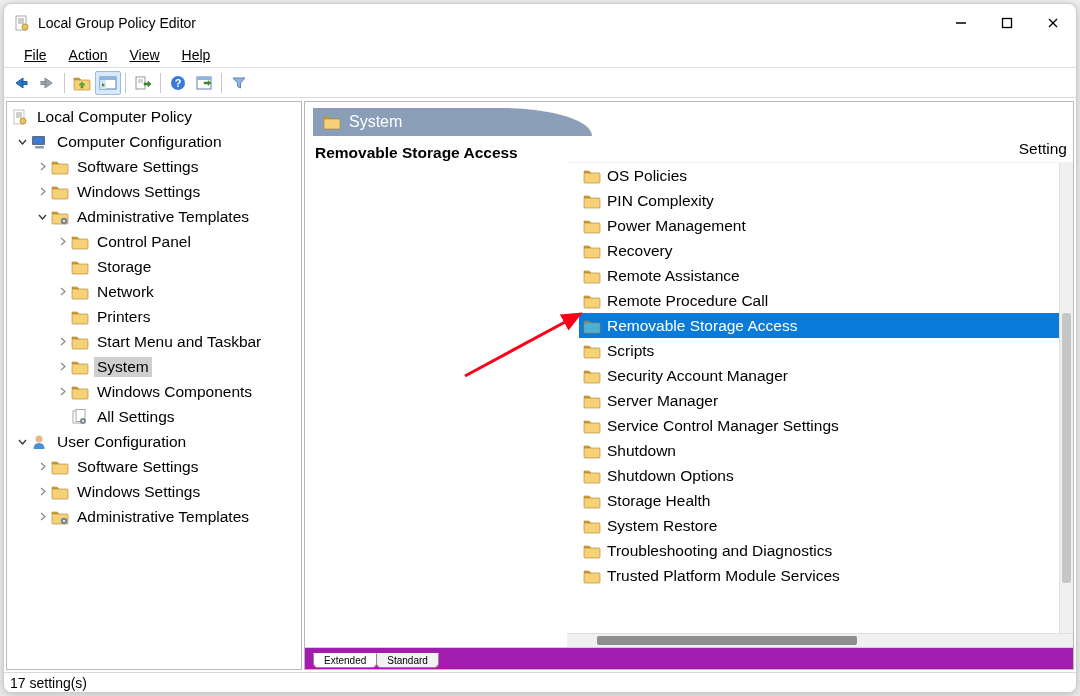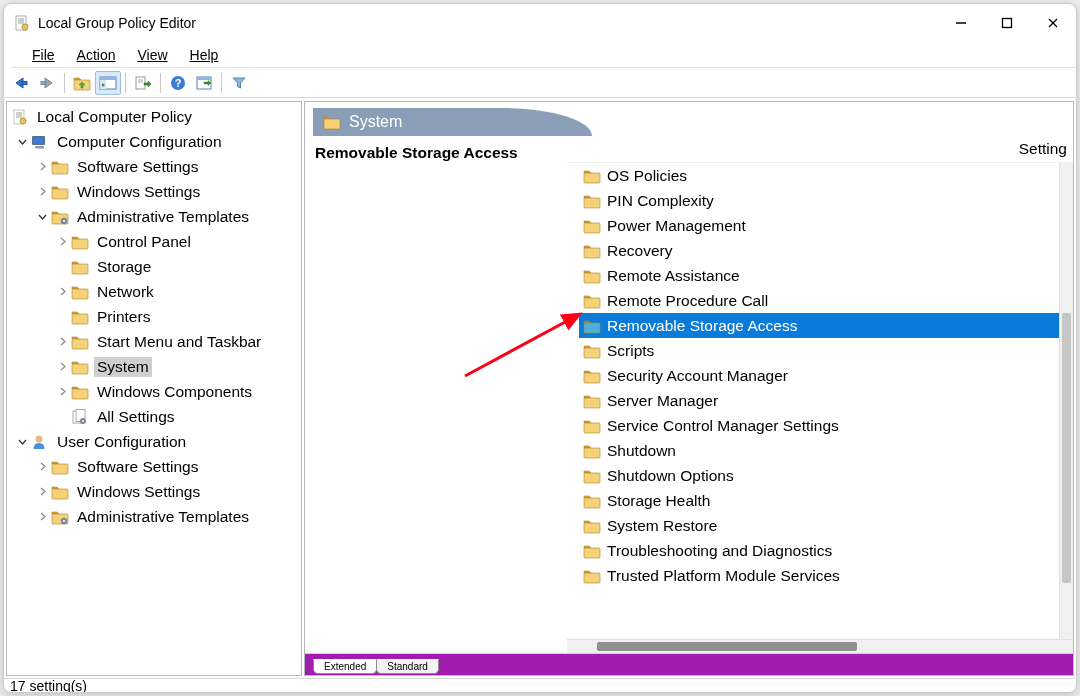--- a/index.html
+++ b/index.html
@@ -34,21 +34,20 @@
   .titlebar .winbtn svg { width: 14px; height: 14px; }
 
   
   .menubar {
     height: 26px;
     display: flex;
     align-items: center;
     gap: 2px;
     padding: 0 10px;
     border-bottom: 1px solid #e0e0e0;
-    margin-left: 8px;
   }
   .menubar .menuitem { padding: 3px 10px; font-size: 14px; text-decoration: underline; text-decoration-color: transparent; }
   .menubar .menuitem span.mn { text-decoration: underline; }
 
   
   .toolbar {
     height: 30px;
     display: flex;
     align-items: center;
     gap: 0;
@@ -217,21 +216,21 @@
     border-bottom-right-radius: 5px;
     margin-right: -1px;
     background: #fff;
     position: relative;
     top: -1px;
   }
   .rp-tab.inactive { background: #f2f2f2; }
 
   
   .statusbar {
-    height: 14px;
+    height: 20px;
     display: flex;
     align-items: center;
     padding: 0 6px;
     font-size: 14px;
     border-top: 1px solid #d8d8d8;
   }
 
   
   .annotation {
     position: absolute;

